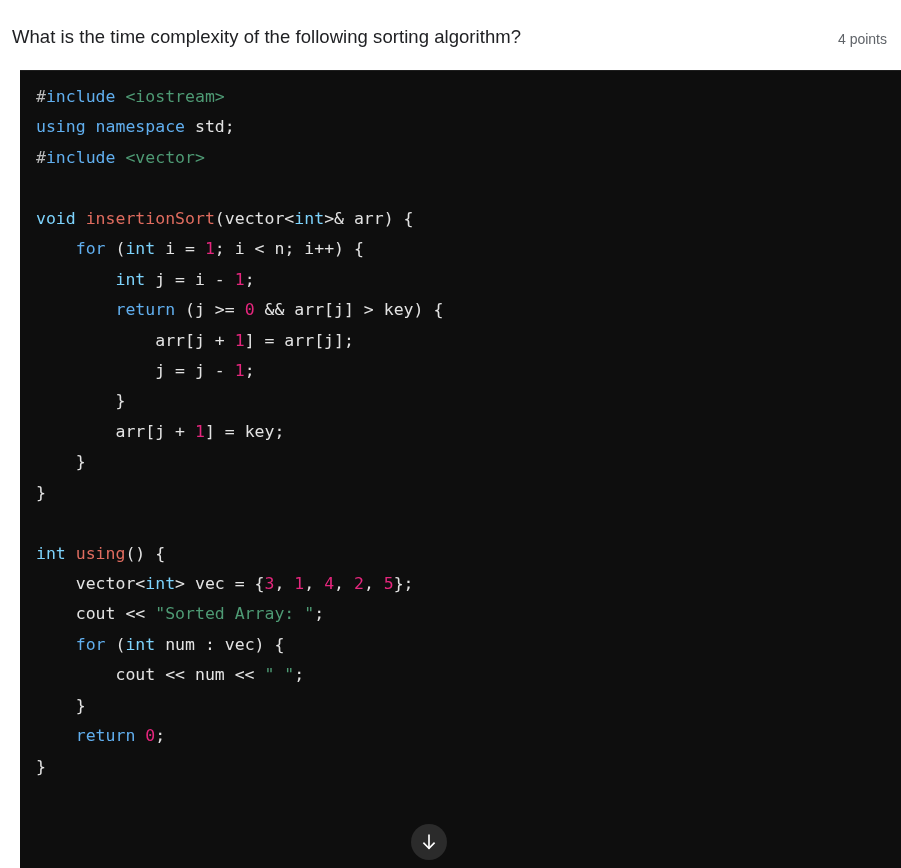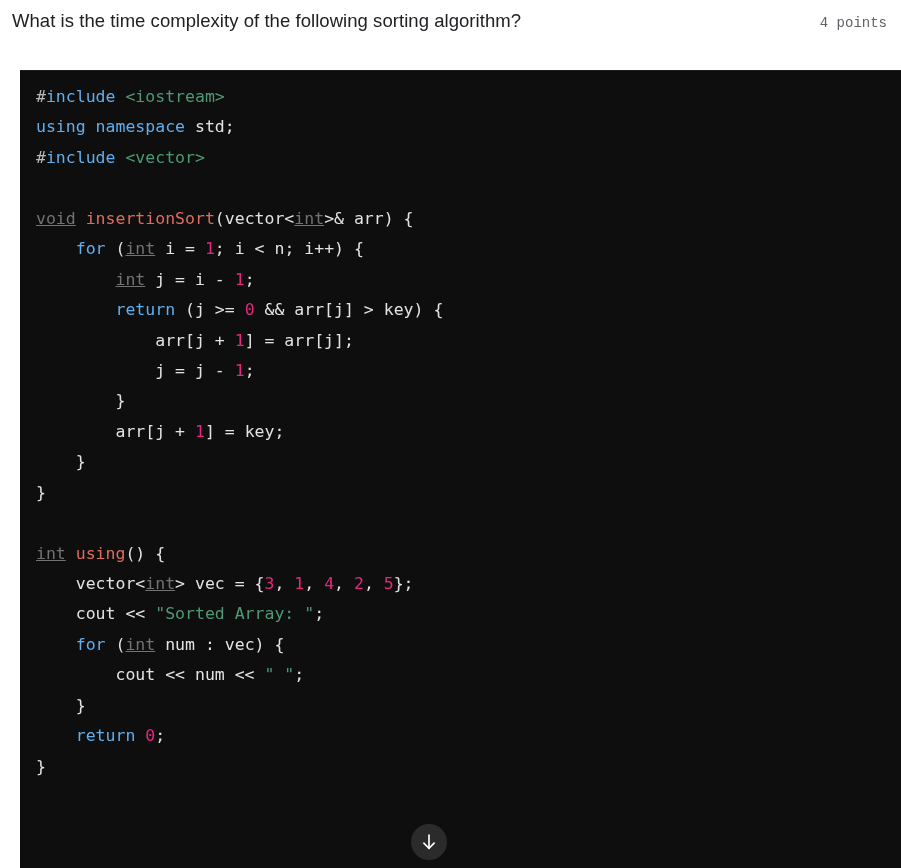--- a/index.html
+++ b/index.html
@@ -12,21 +12,21 @@
     background: #ffffff;
     font-family: "Liberation Sans", sans-serif;
     overflow: hidden;
     position: relative;
   }
 
   
   .question-header {
     position: absolute;
     left: 0;
-    top: 0;
+    top: 16px;
     width: 901px;
     height: 70px;
     box-sizing: border-box;
     padding: 4px 14px 0 12px;
     display: flex;
     align-items: flex-start;
     justify-content: space-between;
     background: #ffffff;
   }
   .question-title {
@@ -35,21 +35,21 @@
     color: #202124;
     font-family: "Liberation Sans", sans-serif;
     letter-spacing: 0.05px;
     padding-top: 4px;
     white-space: nowrap;
   }
   .question-points {
     font-size: 14px;
     line-height: 20px;
     color: #5f6368;
-    font-family: Liberation Mono, monospace;
+    font-family: Liberation Sans, sans-serif;
     padding-top: 9px;
     white-space: nowrap;
   }
 
   
   .code-block {
     position: absolute;
     left: 20px;
     top: 70px;
     width: 888px;
@@ -73,21 +73,21 @@
     font-size: 16.5px;
     line-height: 30.45px;
     height: 30.45px;
     color: #e3e3e3;
     white-space: pre;
     letter-spacing: 0px;
   }
 
   
   .t-kw   { color: #61afef; }  
-  .t-type { color: #737373; text-decoration: underline; }  
+  .t-type { color: #7dd3fc; }  
   .t-str  { color: #4e9a74; }  
   .t-fndecl { color: #e06c5f; } 
   .t-fncall { color: #d19a66; } 
   .t-num  { color: #e5267d; }  
   .t-plain{ color: #e3e3e3; }
   .t-hash { color: #b9b9b9; }
 
   
   .scroll-down-btn {
     position: absolute;

